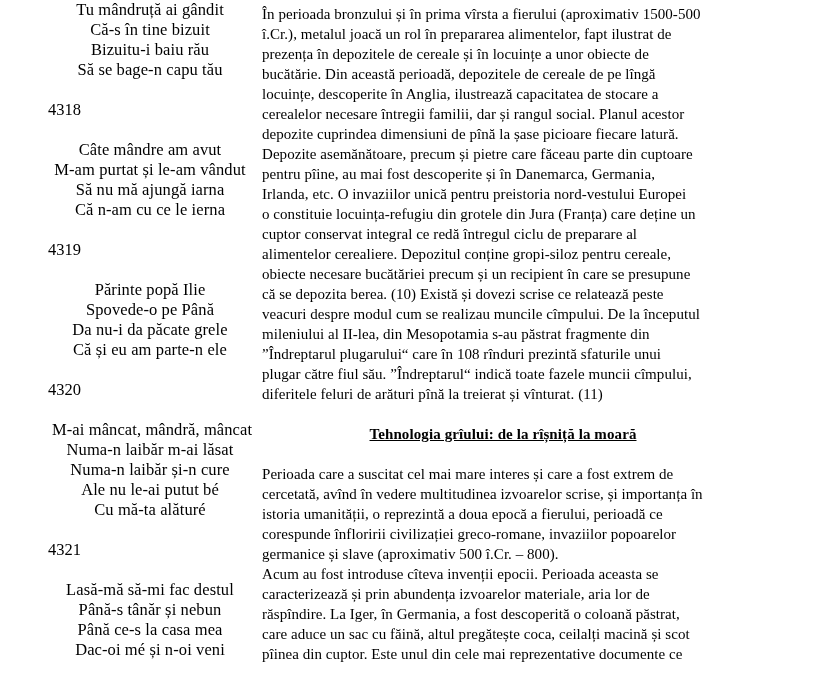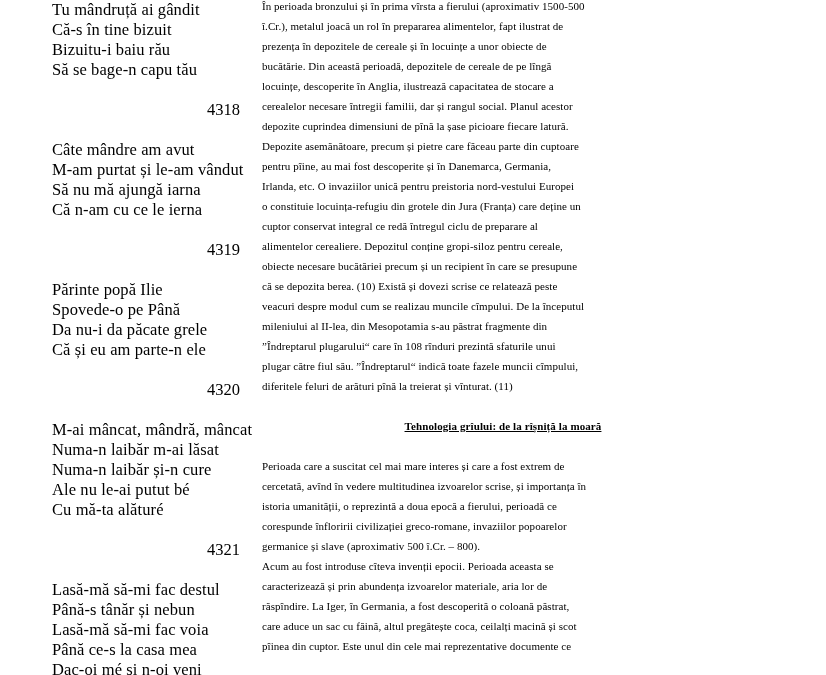--- a/index.html
+++ b/index.html
@@ -29,40 +29,41 @@
     position: absolute;
     left: 52px;
     top: 0px;
     width: 196px;
     font-size: 16.5px;
     line-height: 20px;
   }
   #left-column .verse-line {
     white-space: nowrap;
     letter-spacing: 0.1px;
+    text-align: center;
   }
   #left-column .song-number {
-    text-align: right;
+    text-align: left;
     width: 192px;
     margin-left: -4px;
   }
   #left-column .gap-before-number {
     height: 20px;
   }
   #left-column .gap-after-number {
     height: 20px;
   }
 
   
   #right-column {
     position: absolute;
     left: 262px;
-    top: 0px;
+    top: 8px;
     width: 482px;
-    font-size: 11px;
+    font-size: 15px;
     line-height: 20px;
   }
   #right-column .body-line {
     white-space: nowrap;
     letter-spacing: 0.05px;
   }
   #right-column .section-heading {
     font-weight: bold;
     text-align: center;
     white-space: nowrap;
@@ -128,21 +129,20 @@
       <div class="verse-line">Cu mă-ta alăturé</div>
     </div>
 
     <div class="gap-before-number"></div>
     <div class="song-number">4321</div>
     <div class="gap-after-number"></div>
 
     <div>
       <div class="verse-line">Lasă-mă să-mi fac destul</div>
       <div class="verse-line">Până-s tânăr și nebun</div>
-      <div class="verse-line">Lasă-mă să-mi fac voia</div>
       <div class="verse-line">Până ce-s la casa mea</div>
       <div class="verse-line">Dac-oi mé și n-oi veni</div>
     </div>
 
   </div>
 
   <div id="right-column">
 
     <div>
       <div class="body-line clipped-top">În perioada bronzului și în prima vîrsta a fierului (aproximativ 1500-500</div>

